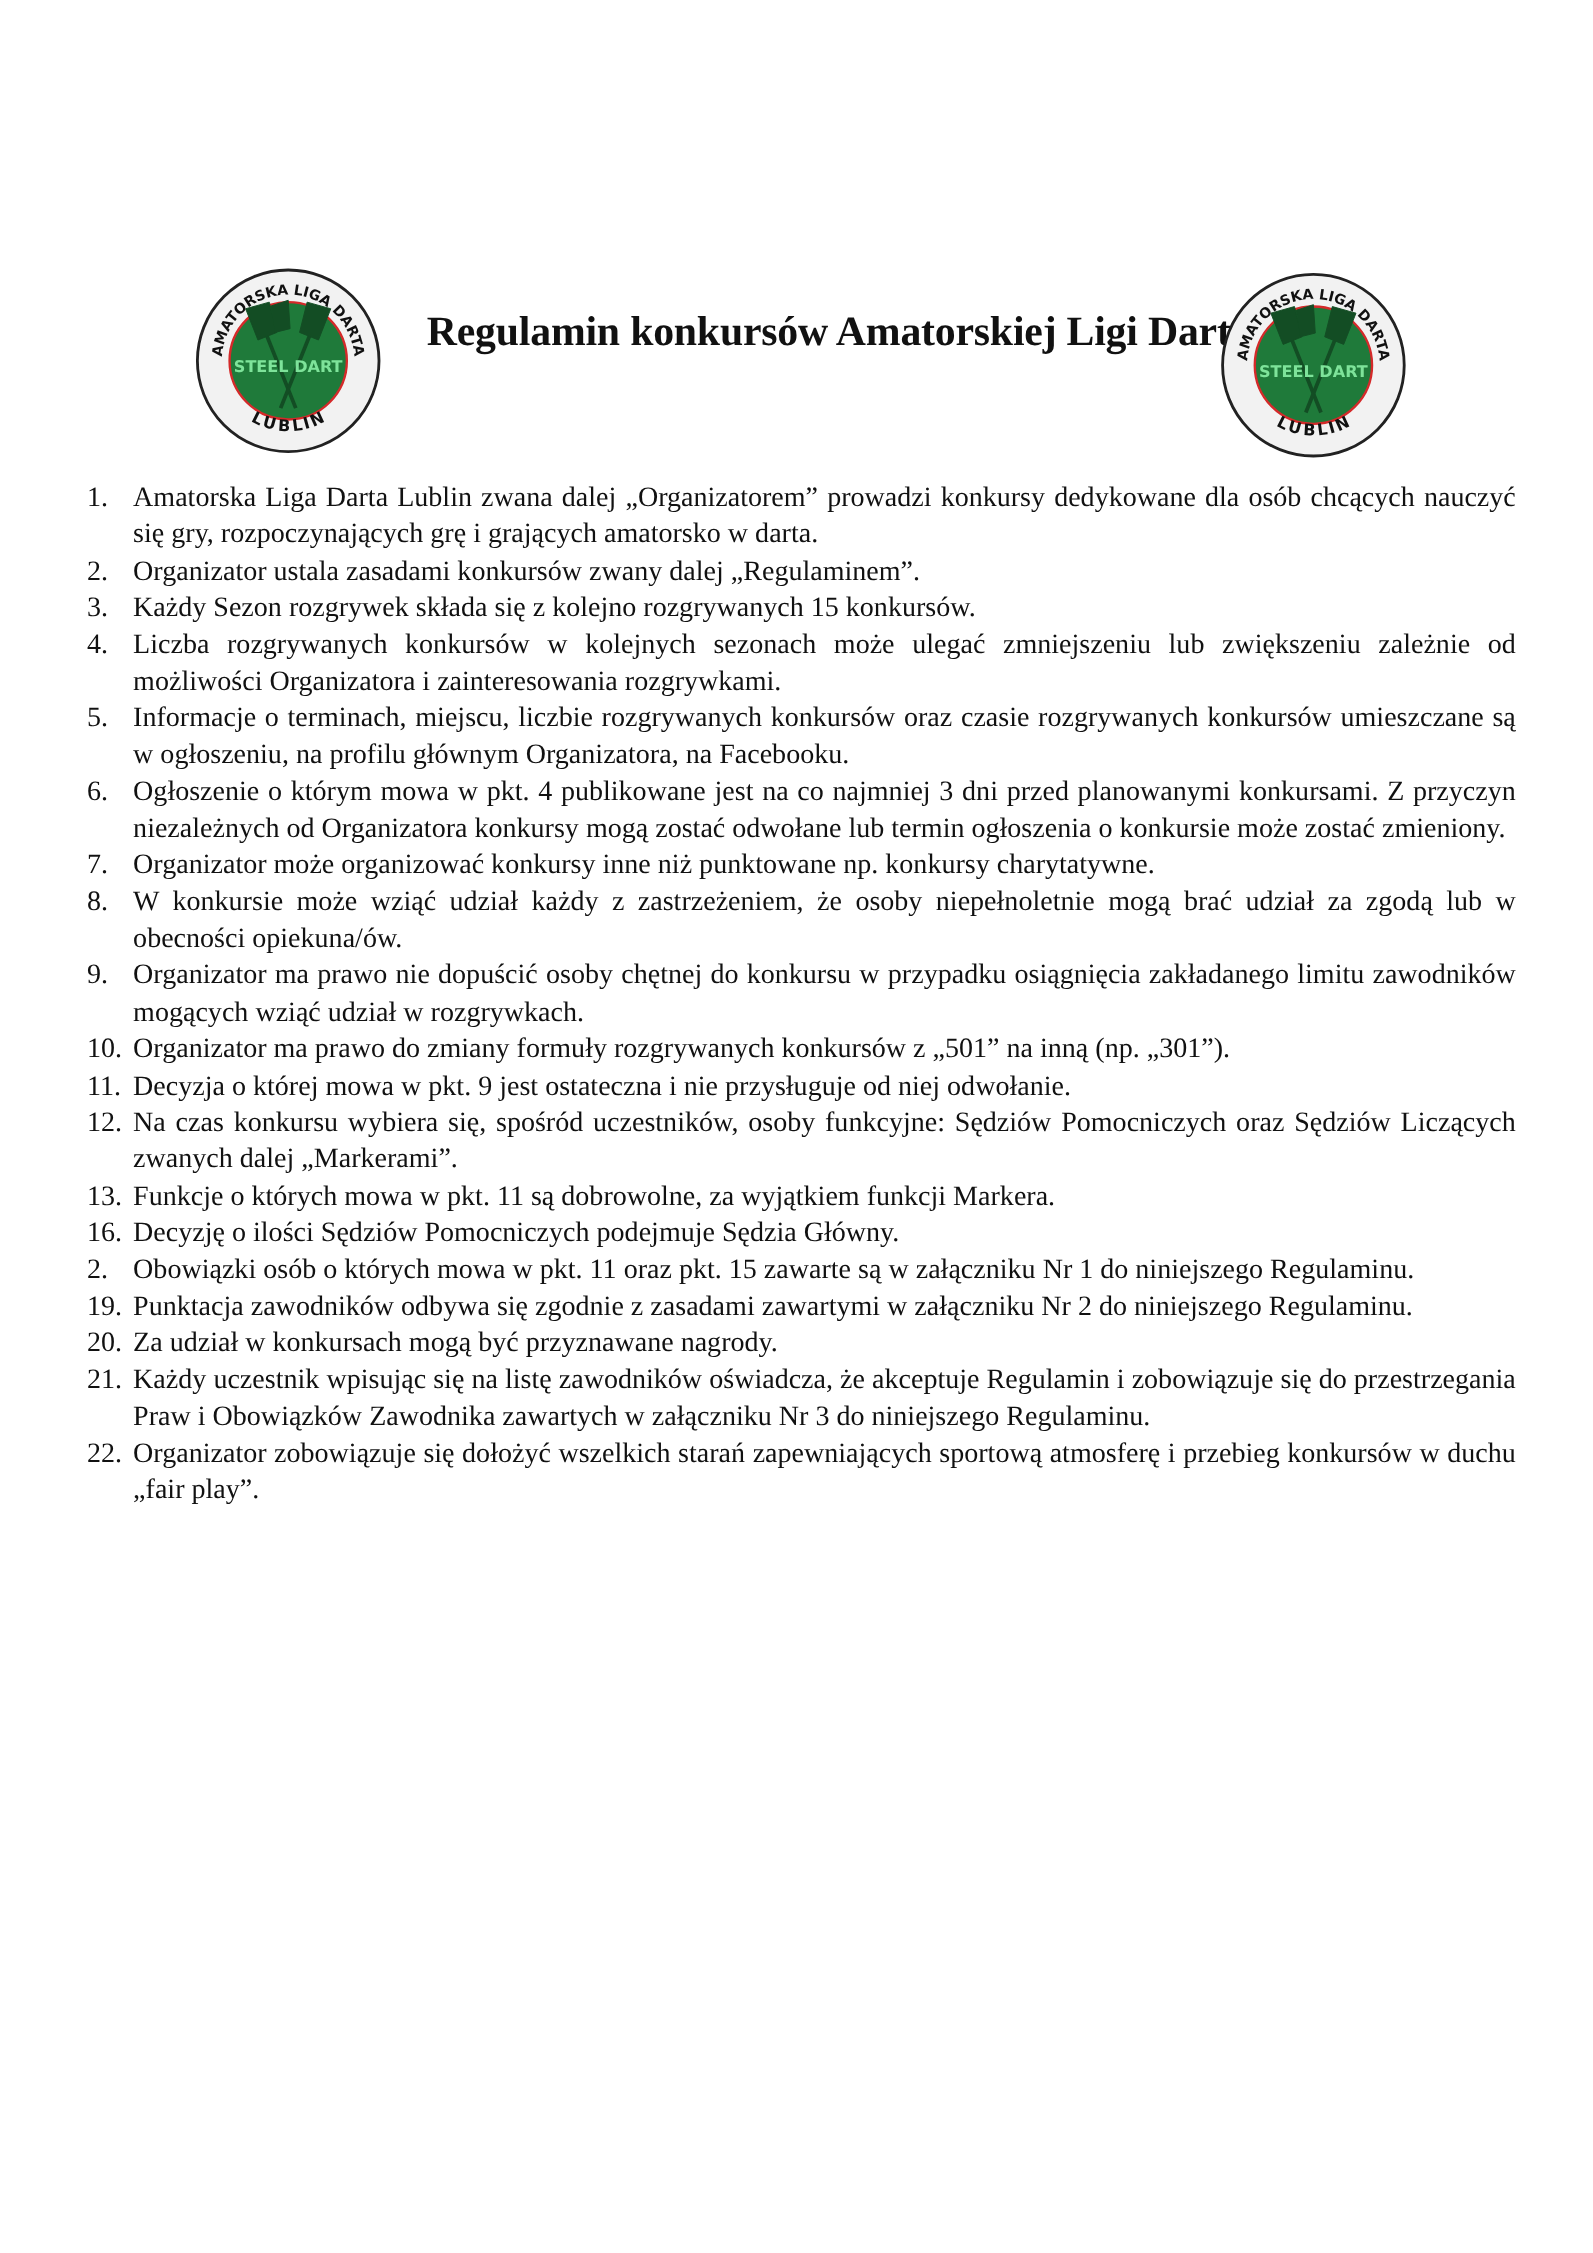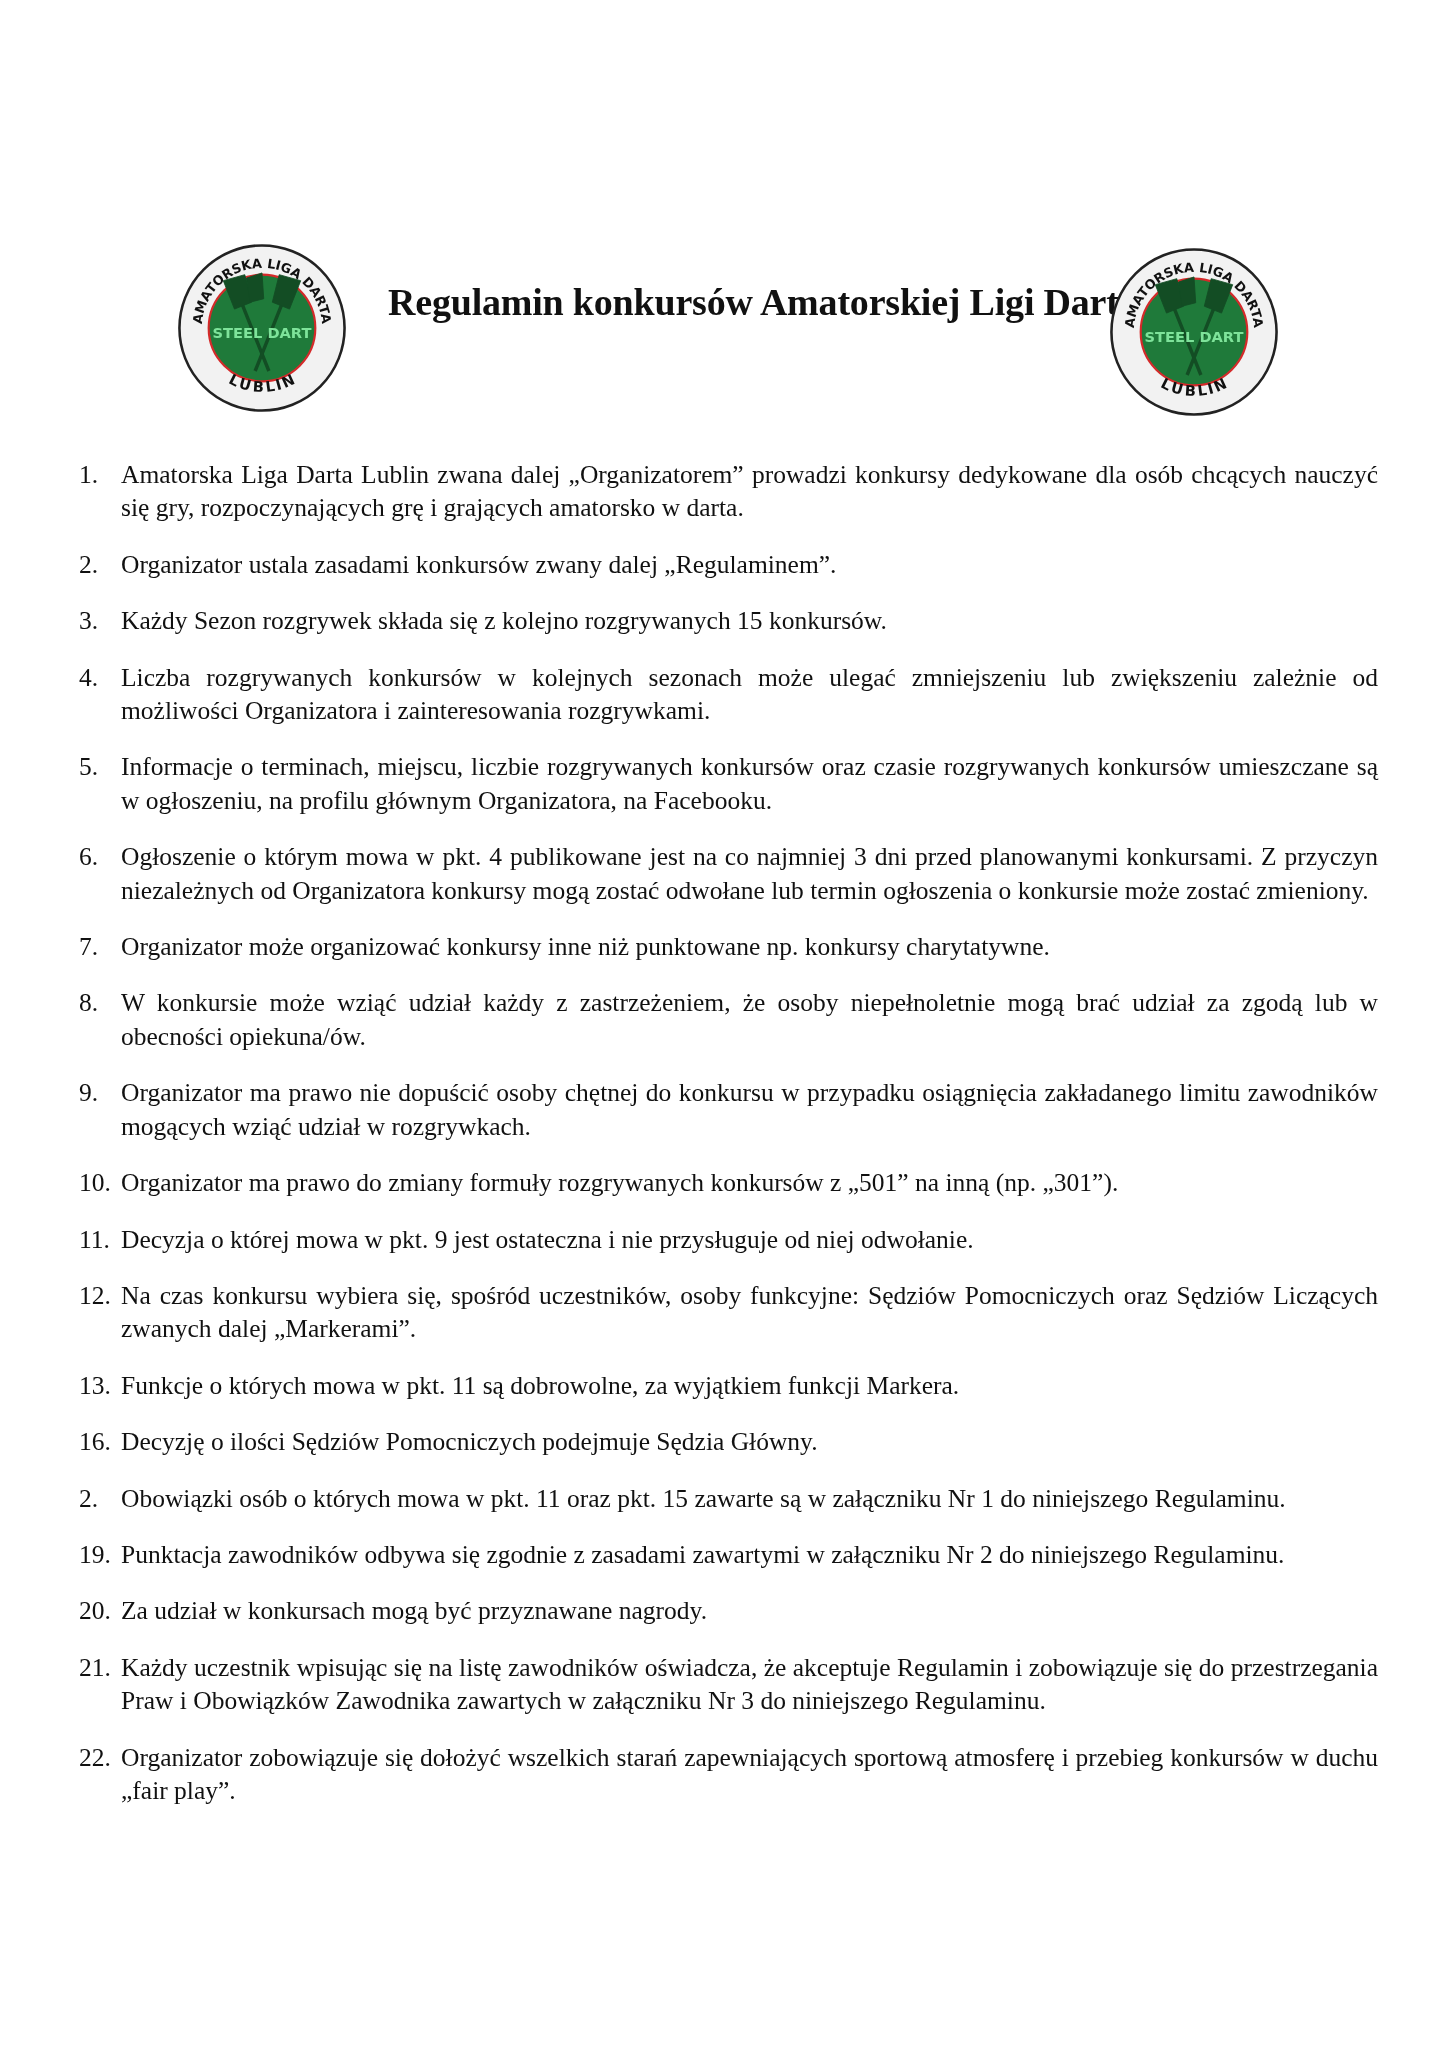--- a/index.html
+++ b/index.html
@@ -9,21 +9,21 @@
   .logo svg { width: 100%; height: 100%; display: block; }
   #logo-left { left: 176px; top: 242px; }
   #logo-right { left: 1108px; top: 246px; }
   .title { position: absolute; left: 388px; top: 282px; width: 680px;
            font-weight: bold; font-size: 38px; line-height: 40px; white-space: nowrap;
            letter-spacing: -0.2px; }
   .rules { position: absolute; left: 79px; top: 435px; width: 1299px; margin: 0; padding: 0; list-style: none; }
   .rule { position: relative; padding-left: 42px; font-size: 25.5px; line-height: 33.4px;
           text-align: justify; }
   .rule .num { position: absolute; left: 0; top: 0; }
-  .rule .txt { display: block; margin-top: 23px; }
+  .rule .txt { display: block; }
 </style>
 </head>
 <body>
 
 <div class="logo" id="logo-left">
   <svg viewBox="0 0 200 200">
     <defs>
       <path id="arcTopL" d="M 30,100 A 70,70 0 0 1 170,100"></path>
       <path id="arcBotL" d="M 45,125 A 62,62 0 0 0 155,125"></path>
     </defs>

